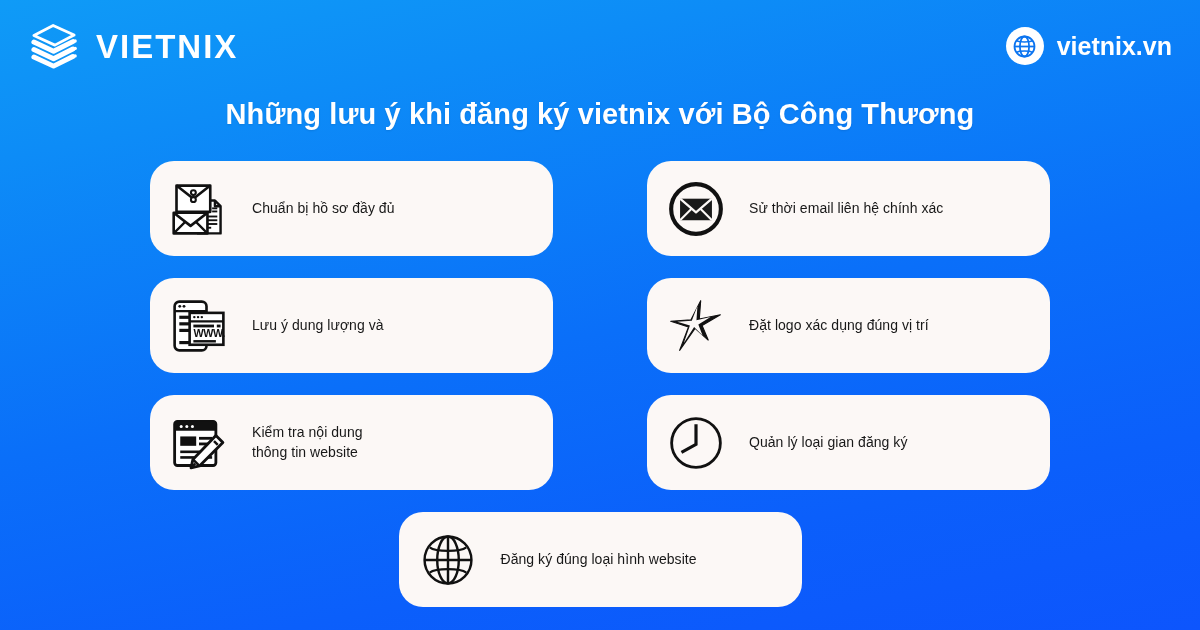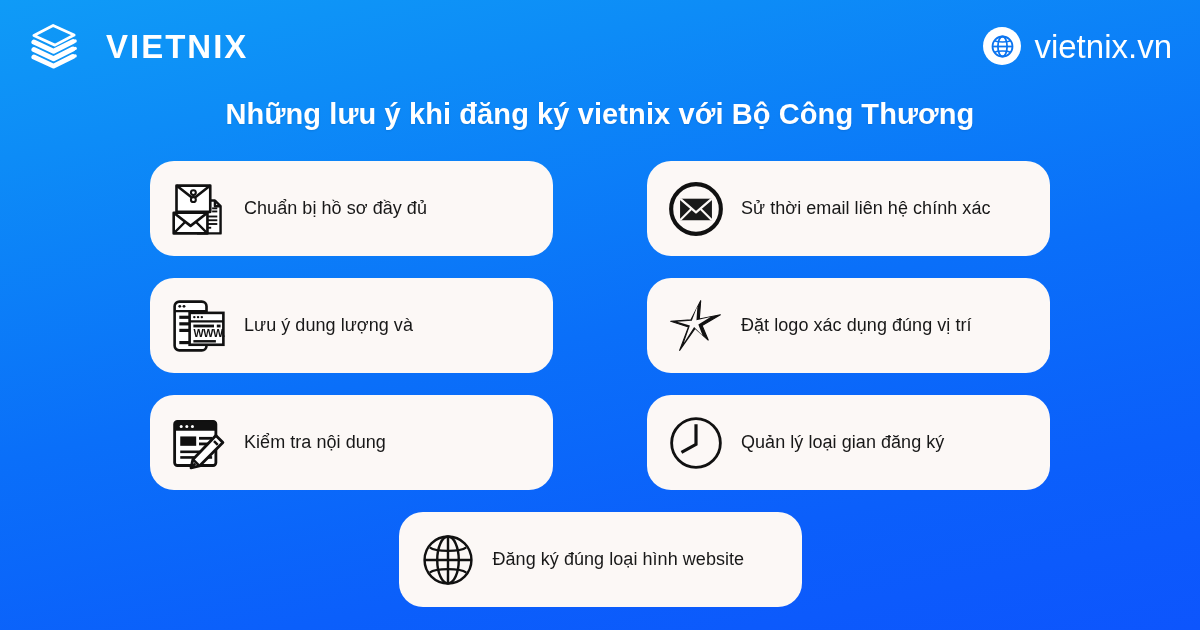--- a/index.html
+++ b/index.html
@@ -36,21 +36,20 @@
     height: 56px;
     display: block;
   }
   .brand-word {
     color: #ffffff;
     font-size: 33px;
     font-weight: 700;
     letter-spacing: 2.0px;
     line-height: 1;
     white-space: nowrap;
-    margin-left: 10px;
   }
 
   .site {
     position: absolute;
     right: 28px;
     top: 27px;
     display: flex;
     align-items: center;
     gap: 13px;
   }
@@ -60,22 +59,22 @@
     border-radius: 50%;
     background: #ffffff;
     display: flex;
     align-items: center;
     justify-content: center;
     flex: none;
   }
   .site-badge svg { display: block; }
   .site-url {
     color: #ffffff;
-    font-size: 33px;
-    font-weight: 400;
+    font-size: 25px;
+    font-weight: 700;
     line-height: 1;
     white-space: nowrap;
   }
 
   
   .headline {
     position: absolute;
     left: 0;
     right: 0;
     top: 96px;
@@ -125,24 +124,25 @@
     height: 62px;
     flex: none;
     display: flex;
     align-items: center;
     justify-content: center;
     text-decoration: underline;
   }
   .card-icon svg { display: block; }
   .card-label {
     color: #181818;
-    font-size: 18px;
+    font-size: 14px;
     font-weight: 400;
     line-height: 1.38;
     letter-spacing: 0.05px;
+    margin-left: 8px;
   }
   .card-label .line2 { display: block; }
 </style>
 </head>
 <body>
 
 <div class="poster">
 
   <div class="brand">
     <span class="brand-logo">
@@ -286,20 +286,21 @@
             <rect x="12" y="46" width="34" height="2.8" fill="#111111"></rect>
 
             <path d="M50 24 L57.5 31.5 L32.5 56.5 L23.5 58.5 L25.5 49.5 Z" fill="#ffffff" stroke="#111111" stroke-width="3" stroke-linejoin="round"></path>
             <path d="M48 30 L52 34" stroke="#111111" stroke-width="2.6"></path>
             <path d="M25.5 49.5 L32.5 56.5" stroke="#111111" stroke-width="2.6"></path>
             <path d="M23.5 58.5 L28 54" stroke="#111111" stroke-width="2.6"></path>
           </svg>
         </span>
         <span class="card-label">
           <span>Kiểm tra nội dung</span>
+          <span class="line2">thông tin website</span>
         </span>
       </div>
 
       <div class="card">
         <span class="card-icon">
           <svg width="60" height="60" viewBox="0 0 64 64" fill="none" xmlns="http://www.w3.org/2000/svg">
             <circle cx="32" cy="32" r="26" stroke="#111111" stroke-width="3" fill="none"></circle>
             <path d="M32 12 V33.5 L16.5 42" stroke="#111111" stroke-width="3.4" stroke-linecap="butt" stroke-linejoin="miter" fill="none"></path>
           </svg>
         </span>

